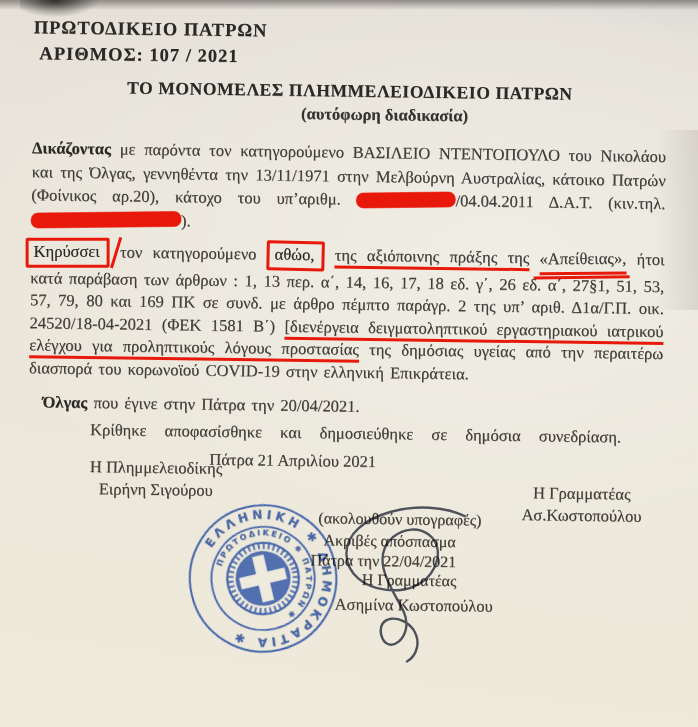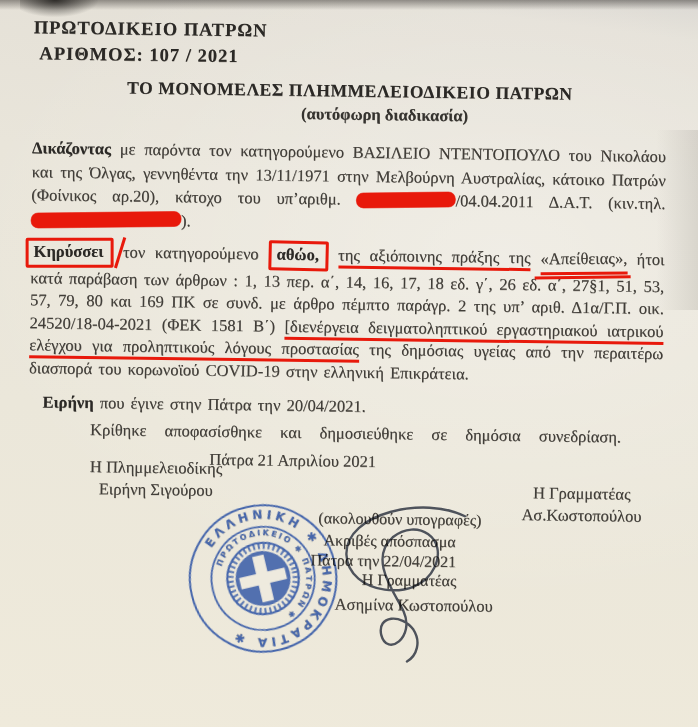--- a/index.html
+++ b/index.html
@@ -47,21 +47,21 @@
   .lead{font-weight:700;color:var(--ink-bold);}
   .act{margin-top:11px;padding-left:14px;word-spacing:2px;}
   .closing{margin-top:5px;text-indent:62px;line-height:22px;word-spacing:14px;}
 
   .redact{display:inline-block;height:15px;border-radius:7px;background:var(--red);
     vertical-align:-2px;transform:rotate(-1.4deg);box-shadow:0 0 0 .5px rgba(232,25,11,.6);}
   .redact.id{width:99px;}
   .redact.phone{width:150px;}
 
   .rbox{display:inline-block;position:relative;border:3px solid var(--red);
-    border-radius:2px;padding:0 7px 1px 5px;font-weight:700;color:var(--ink-bold);}
+    border-radius:2px;padding:0 7px 1px 5px;font-weight:400;color:var(--ink-bold);}
   .rbox.declare{transform:rotate(-0.8deg);margin-left:-5px;}
   .rbox.declare::after{content:'';position:absolute;right:-11px;top:-4px;width:3px;height:32px;
     background:var(--red);transform:rotate(17deg);}
   .rbox.innocent{transform:rotate(0.5deg);}
 
   .u-red{border-bottom:3.5px solid var(--red);padding-bottom:1px;}
   .u-red2{display:inline-block;position:relative;border-bottom:3px solid var(--red);
     padding-bottom:1px;transform:rotate(-1.2deg);}
   .u-red2::after{content:'';position:absolute;left:-6px;right:-3px;bottom:-7px;height:3px;
     background:var(--red);transform:rotate(-.4deg);}
@@ -97,21 +97,21 @@
   <div class="hdr">ΠΡΩΤΟΔΙΚΕΙΟ ΠΑΤΡΩΝ</div>
   <div class="hdr hdr-num">ΑΡΙΘΜΟΣ:  107 / 2021</div>
 
   <div class="title">ΤΟ ΜΟΝΟΜΕΛΕΣ ΠΛΗΜΜΕΛΕΙΟΔΙΚΕΙΟ ΠΑΤΡΩΝ</div>
   <div class="subtitle">(αυτόφωρη διαδικασία)</div>
 
   <p class="just p1"><span class="lead">Δικάζοντας</span><span> με παρόντα τον κατηγορούμενο ΒΑΣΙΛΕΙΟ ΝΤΕΝΤΟΠΟΥΛΟ του Νικολάου και της Όλγας, γεννηθέντα την 13/11/1971 στην Μελβούρνη Αυστραλίας, κάτοικο Πατρών (Φοίνικος αρ.20), κάτοχο του υπ’αριθμ. </span><span class="redact id"></span><span>/04.04.2011 Δ.Α.Τ. (κιν.τηλ. </span><span class="redact phone"></span><span>).</span></p>
 
   <p class="just p2"><span class="rbox declare"><span>Κηρύσσει</span></span><span> τον κατηγορούμενο </span><span class="rbox innocent"><span>αθώο,</span></span><span> </span><span class="u-red">της αξιόποινης πράξης της</span><span> </span><span class="u-red2">«Απείθειας»,</span><span> ήτοι κατά παράβαση των άρθρων : 1, 13 περ. α΄, 14, 16, 17, 18 εδ. γ΄, 26 εδ. α΄, 27§1, 51, 53, 57, 79, 80 και 169 ΠΚ σε συνδ. με άρθρο πέμπτο παράγρ. 2 της υπ’ αριθ. Δ1α/Γ.Π. οικ. 24520/18-04-2021 (ΦΕΚ 1581 Β΄) </span><span class="u-red">[διενέργεια δειγματοληπτικού εργαστηριακού ιατρικού ελέγχου για προληπτικούς λόγους προστασίας</span><span> της δημόσιας υγείας από την περαιτέρω διασπορά του κορωνοϊού COVID-19 στην ελληνική Επικράτεια.</span></p>
 
-  <p class="act"><span class="lead">Ειρήνη</span><span> που έγινε στην Πάτρα την 20/04/2021.</span></p>
+  <p class="act"><span class="lead">Όλγας</span><span> που έγινε στην Πάτρα την 20/04/2021.</span></p>
 
   <p class="just closing">Κρίθηκε αποφασίσθηκε και δημοσιεύθηκε σε δημόσια συνεδρίαση.</p>
 
   <div class="sig-area">
     <div class="abs date-line">Πάτρα 21 Απριλίου 2021</div>
 
     <div class="abs judge">
       <div>Η Πλημμελειοδίκης</div>
       <div>Ειρήνη Σιγούρου</div>
     </div>

